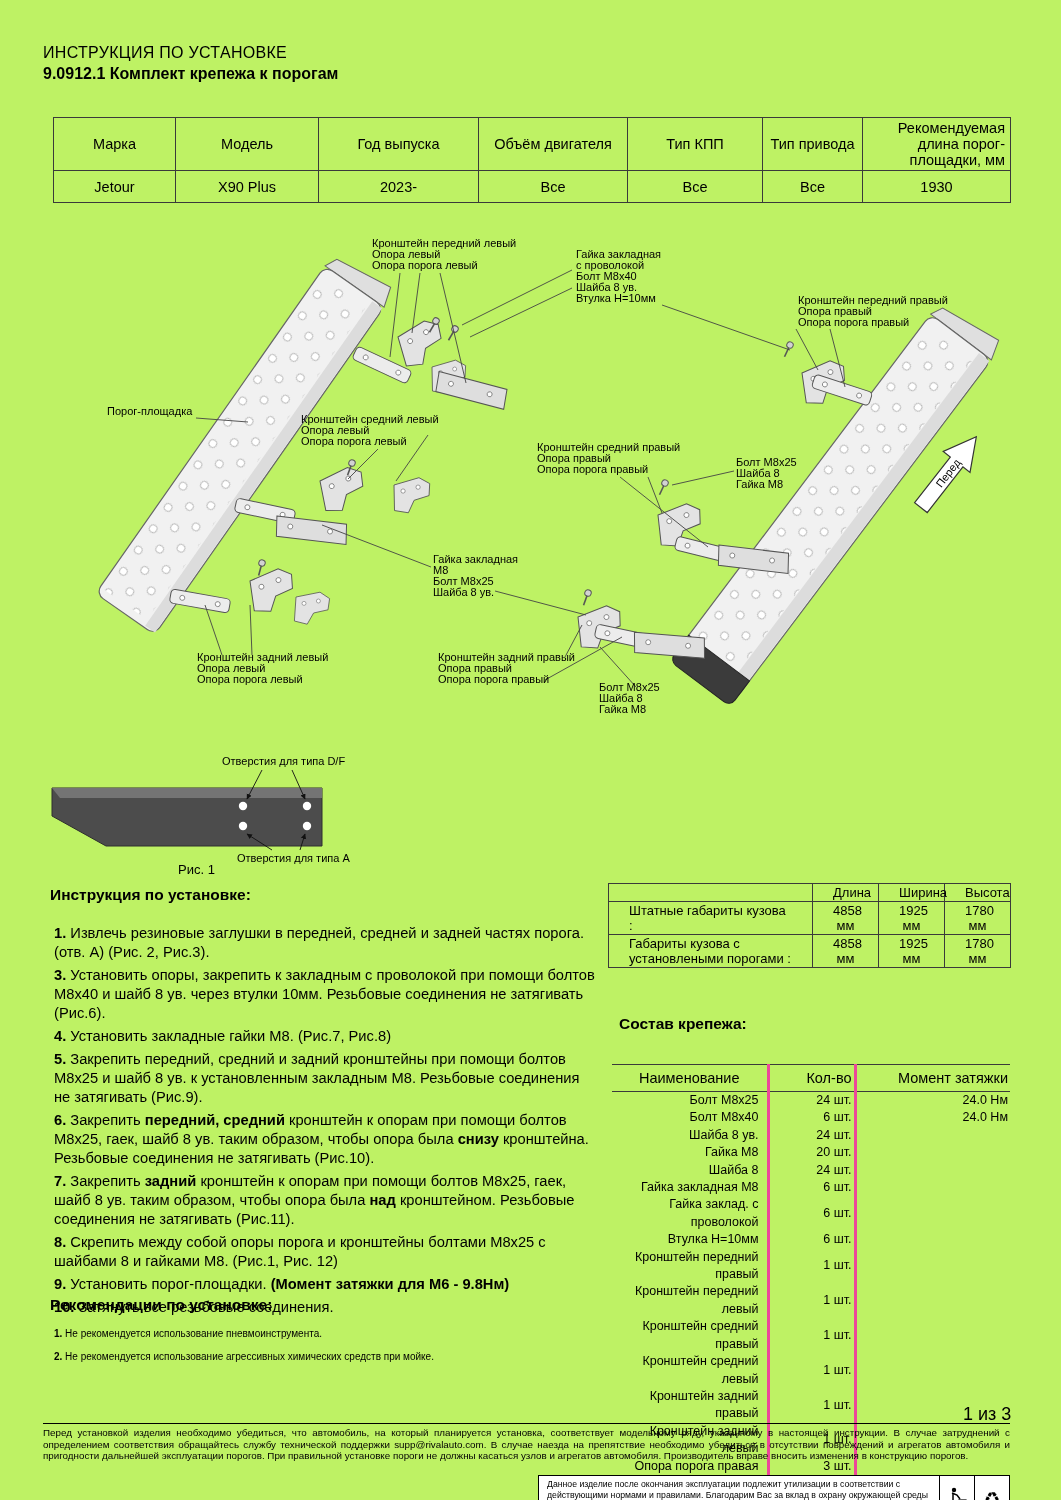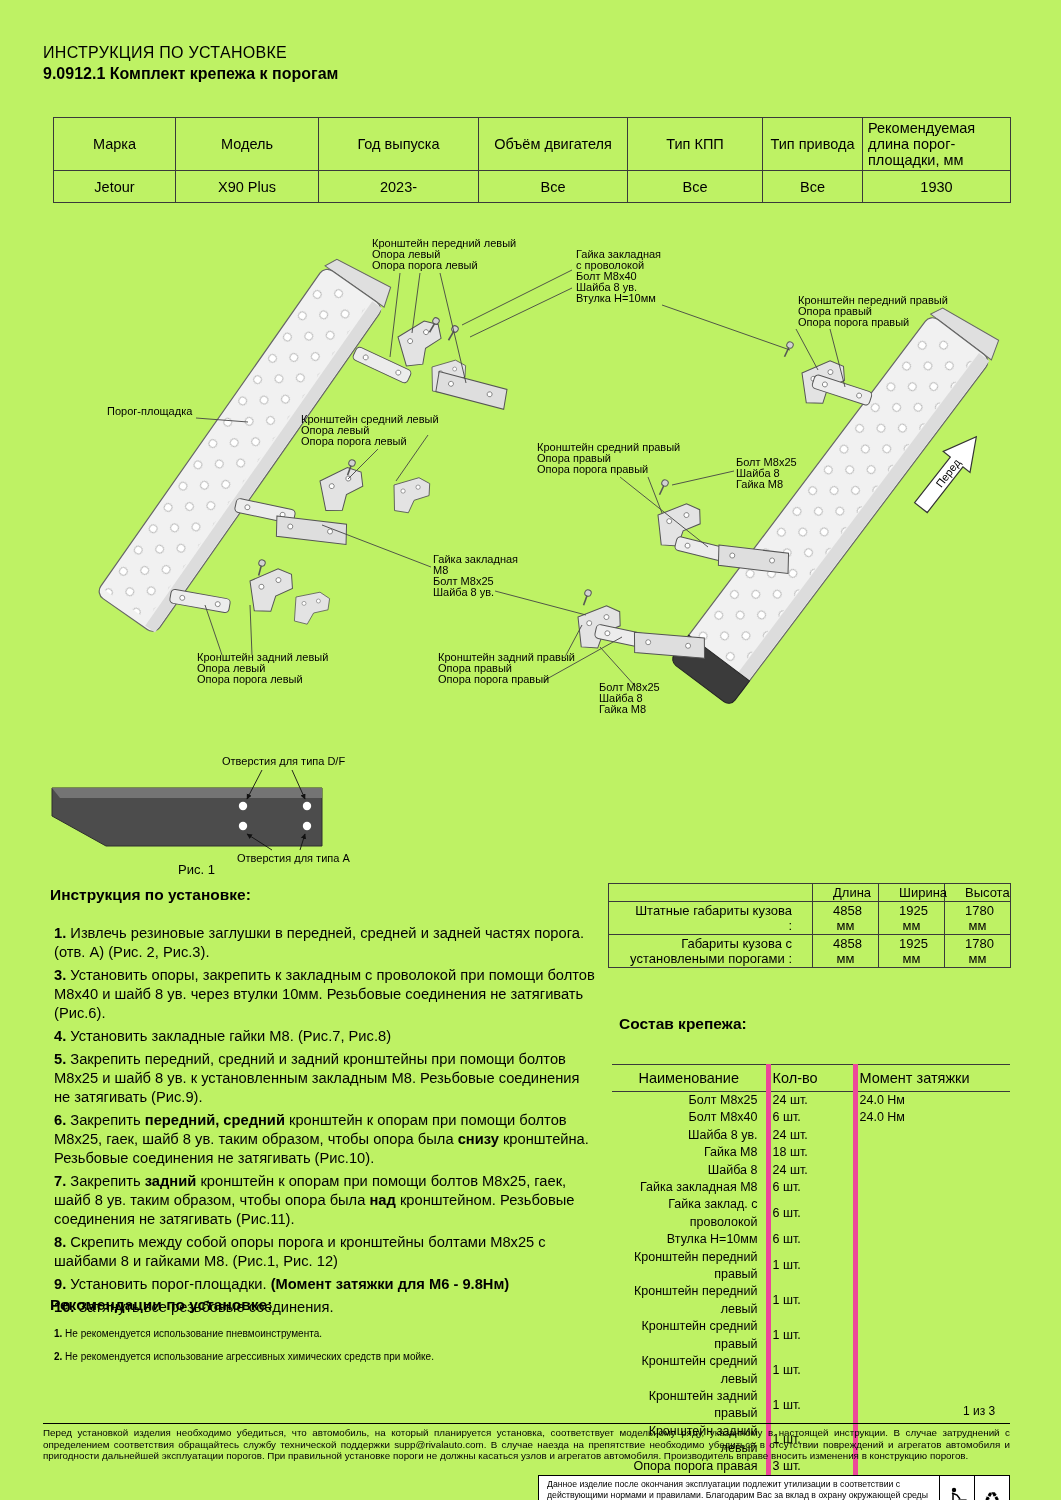--- a/index.html
+++ b/index.html
@@ -7,37 +7,37 @@
   .page{position:relative;width:1061px;height:1500px;background:#bef264;overflow:hidden}
   .abs{position:absolute}
   .title1{font-size:16px;letter-spacing:.3px}
   .title2{font-size:16px;font-weight:bold}
   table{border-collapse:collapse;table-layout:fixed}
   
   .spec{width:957px;font-size:14.5px}
   .spec th,.spec td{border:1px solid #3a3a3a;text-align:center;font-weight:normal;padding:2px 5px;vertical-align:middle}
   .spec thead tr{height:44px}
   .spec tbody tr{height:32px}
-  .spec th.last{text-align:left;line-height:16px}
+  .spec th.last{text-align:right;line-height:16px}
   
   .dim{width:402px;font-size:13px}
   .dim td{border:1px solid #3a3a3a;padding:1px 20px;text-align:center;line-height:15px;vertical-align:middle}
-  .dim td.lbl{text-align:right}
+  .dim td.lbl{text-align:left}
   
   .hw{width:398px;font-size:12.5px}
   .hw th{font-size:14.5px;font-weight:normal;border-top:1px solid #3a3a3a;border-bottom:1px solid #3a3a3a;padding:5px 2px;text-align:center}
   .hw td{padding:0 2px;line-height:17.4px;vertical-align:middle}
   .hw .c1{text-align:right;padding-right:8px}
-  .hw .c2,.hw .c3{border-left:5px solid #ec4899;text-align:left}
+  .hw .c2,.hw .c3{border-left:3px solid #ec4899;text-align:right}
   .heading{font-size:15.5px;font-weight:bold}
   .steps{width:550px;font-size:14.7px;line-height:19px}
   .step{margin:4px}
   .recs{width:550px;font-size:10px;line-height:19px}
   .footer{width:967px;border-top:1px solid #000;padding-top:3px;font-size:9.8px;font-weight:normal;line-height:11.7px;text-align:justify}
-  .pageno{font-size:12px}
+  .pageno{font-size:18px}
   .recycle-box{width:470px;height:46px;border:1px solid #000;display:flex;align-items:stretch;background:#fff}
   .recycle-text{flex:1;font-size:8.7px;line-height:10.6px;padding:3px 8px}
   .icon-tile{width:34px;border-left:1px solid #000;display:flex;align-items:center;justify-content:center}
   .recycle-glyph{font-size:18px;line-height:1}
   svg text{font-family:"Liberation Sans",sans-serif}
 </style>
 </head>
 <body>
 
 <div class="page">
@@ -335,21 +335,21 @@
         </tr>
 
         <tr>
           <td class="c1">Шайба 8 ув.</td>
           <td class="c2">24 шт.</td>
           <td class="c3"></td>
         </tr>
 
         <tr>
           <td class="c1">Гайка М8</td>
-          <td class="c2">18 шт.</td>
+          <td class="c2">20 шт.</td>
           <td class="c3"></td>
         </tr>
 
         <tr>
           <td class="c1">Шайба 8</td>
           <td class="c2">24 шт.</td>
           <td class="c3"></td>
         </tr>
 
         <tr>

